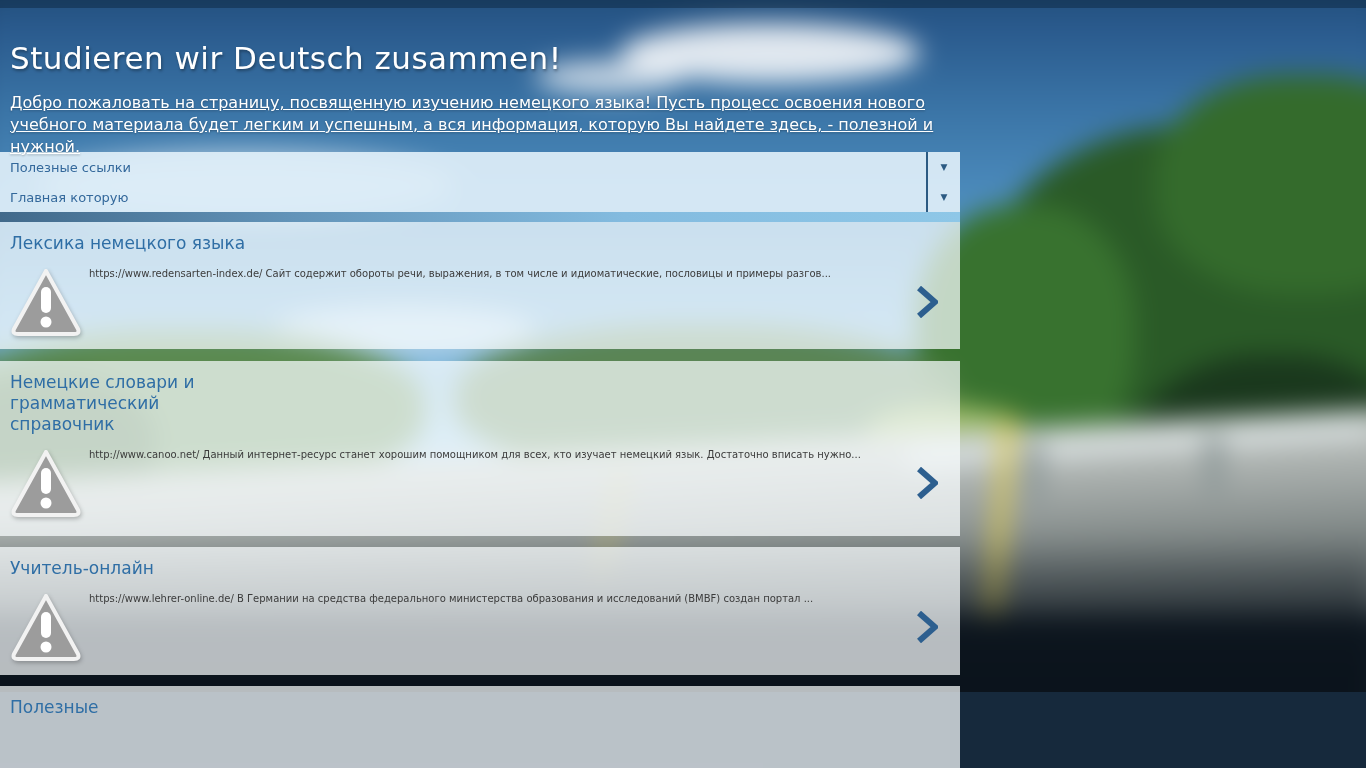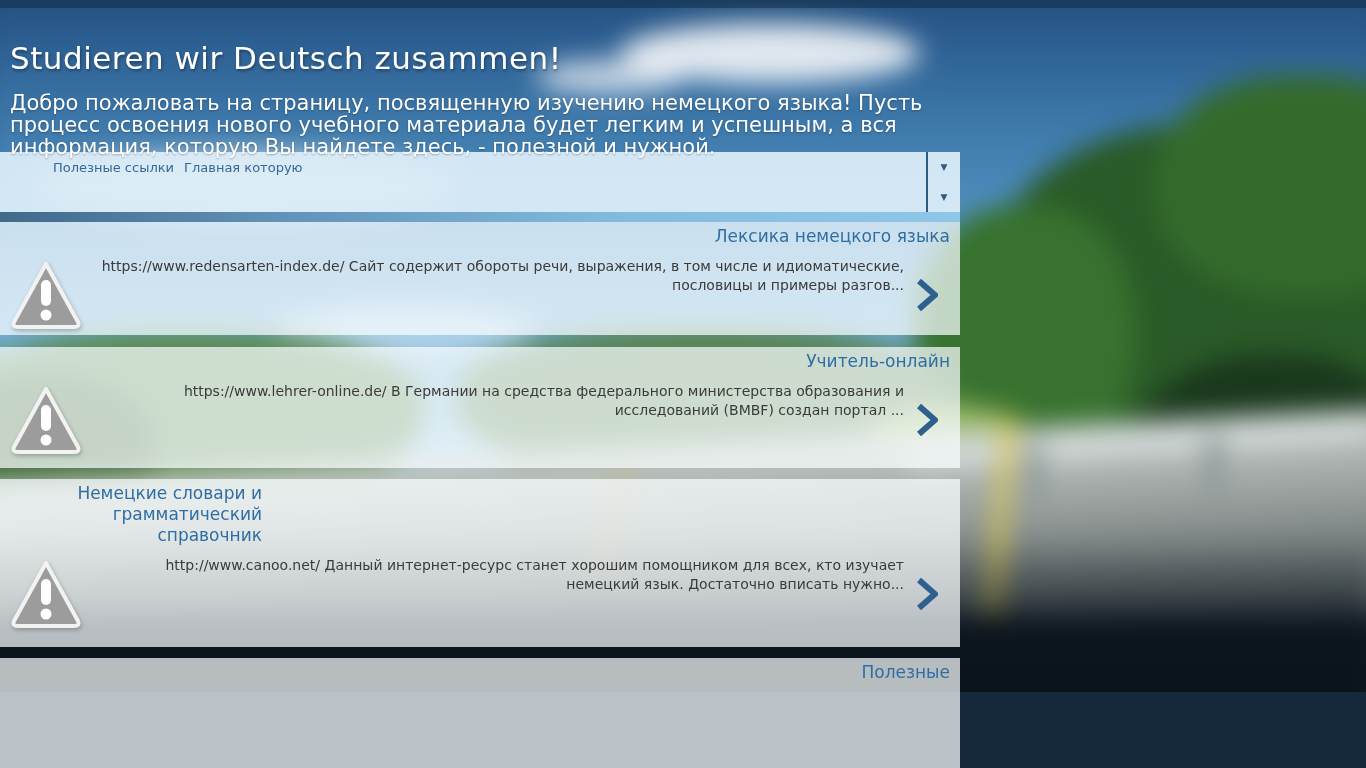--- a/index.html
+++ b/index.html
@@ -37,43 +37,43 @@
   .yline1{left:1015px;top:440px;width:16px;height:260px;background:#d6c654;transform:rotate(5deg);opacity:.85;}
   .yline2{left:630px;top:495px;width:12px;height:110px;background:#c9bd55;transform:rotate(12deg);opacity:.5;}
   .veil{left:-25px;top:560px;width:1420px;height:185px;background:linear-gradient(180deg,rgba(10,18,26,0) 0%,rgba(10,18,26,0.85) 75%);}
   .topbar{position:absolute;top:0;left:0;width:1366px;height:8px;background:rgba(9,31,53,0.42);z-index:2;}
 
   
   .content{position:absolute;top:0;left:0;width:960px;z-index:3;}
   header{box-sizing:border-box;height:152px;padding:42px 10px 0;}
   h1{margin:0;font-size:31px;line-height:32px;font-weight:400;color:#ffffff;
      text-shadow:1px 2px 3px rgba(0,0,0,0.35);letter-spacing:.5px;}
-  .desc{margin:18px 0 0;font-size:21px;line-height:22px;color:#ffffff;max-width:945px;
-        text-shadow:0 1px 2px rgba(0,0,0,0.3);}
+  .desc{margin:18px 0 0;font-size:16px;line-height:22px;color:#ffffff;max-width:945px;
+        text-shadow:0 1px 2px rgba(0,0,0,0.3);text-decoration:underline;}
 
   nav{display:flex;height:60px;background:rgba(224,239,249,0.92);}
-  .nav-rows{flex:1;display:flex;flex-direction:row;padding-left:43px;}
+  .nav-rows{flex:1;display:flex;flex-direction:column;}
   .nav-row{height:30px;display:flex;align-items:center;padding-left:10px;
            font-size:13px;color:#33689b;cursor:pointer;}
   .nav-arrows{width:32px;border-left:2px solid #2b5a82;display:flex;flex-direction:column;}
   .nav-arrow{height:30px;display:flex;align-items:center;justify-content:center;
              font-size:9px;color:#2b5a82;cursor:pointer;}
 
   .divider-strip{height:10px;background:linear-gradient(90deg,#41698a 0%,#6293b8 30%,#83bbdf 65%,#8ec7e7 100%);}
 
-  .card{background:rgba(250,253,255,0.72);padding:4px 10px;margin-bottom:12px;cursor:pointer;text-align:right;}
+  .card{background:rgba(250,253,255,0.72);padding:11px 10px;margin-bottom:12px;cursor:pointer;}
   .card.pb12{padding-bottom:12px;margin-bottom:11px;}
   .card.pb17{padding-bottom:17px;margin-bottom:11px;}
   .card.cut{height:160px;box-sizing:content-box;}
   .card-title{margin:0 0 12px;font-size:17px;line-height:21px;font-weight:400;color:#2f6ea5;}
   .card-title.narrow{max-width:252px;}
   .card-row{display:flex;align-items:flex-start;}
   .warn-icon{width:72px;height:72px;flex:none;filter:drop-shadow(1px 2px 2px rgba(0,0,0,0.25));}
   .warn-icon svg{display:block;width:72px;height:72px;}
-  .card-snippet{margin:-2px 0 0 7px;font-size:14px;line-height:19px;color:#3b3b3b;width:815px;}
+  .card-snippet{margin:-2px 0 0 7px;font-size:10px;line-height:19px;color:#3b3b3b;width:815px;}
   .chev{margin-left:auto;margin-right:12px;align-self:center;color:#2d5f8f;height:32px;}
   .chev svg{display:block;}
 </style>
 </head>
 <body>
 
 <div class="photo-clip">
   <div class="photo">
     <div class="sky"></div>
     <div class="cloud c1"></div>
@@ -135,57 +135,57 @@
         </span>
         <p class="card-snippet">https://www.redensarten-index.de/ Сайт содержит обороты речи, выражения, в том числе и идиоматические, пословицы и примеры разгов...</p>
         <span class="chev">
           <svg width="22" height="32" viewBox="0 0 22 32">
               <path d="M3 2 L19 16 L3 30" fill="none" stroke="currentColor" stroke-width="6"></path>
             </svg>
         </span>
       </div>
     </article>
 
+    <article class="card pb17">
+      <h2 class="card-title narrow">Немецкие словари и грамматический справочник</h2>
+      <div class="card-row">
+        <span class="warn-icon">
+          <svg viewBox="0 0 72 72">
+              <path d="M36 5 L68 63 Q70 68 64 68 L8 68 Q2 68 4 63 Z" fill="#9c9c9c" stroke="#f2f2f2" stroke-width="4" stroke-linejoin="round"></path>
+              <rect x="31" y="21" width="10" height="26" rx="5" fill="#ffffff"></rect>
+              <circle cx="36" cy="56" r="5.5" fill="#ffffff"></circle>
+            </svg>
+        </span>
+        <p class="card-snippet">http://www.canoo.net/ Данный интернет-ресурс станет хорошим помощником для всех, кто изучает немецкий язык. Достаточно вписать нужно...</p>
+        <span class="chev">
+          <svg width="22" height="32" viewBox="0 0 22 32">
+              <path d="M3 2 L19 16 L3 30" fill="none" stroke="currentColor" stroke-width="6"></path>
+            </svg>
+        </span>
+      </div>
+    </article>
+
     <article class="card pb12">
       <h2 class="card-title">Учитель-онлайн</h2>
       <div class="card-row">
         <span class="warn-icon">
           <svg viewBox="0 0 72 72">
               <path d="M36 5 L68 63 Q70 68 64 68 L8 68 Q2 68 4 63 Z" fill="#9c9c9c" stroke="#f2f2f2" stroke-width="4" stroke-linejoin="round"></path>
               <rect x="31" y="21" width="10" height="26" rx="5" fill="#ffffff"></rect>
               <circle cx="36" cy="56" r="5.5" fill="#ffffff"></circle>
             </svg>
         </span>
         <p class="card-snippet">https://www.lehrer-online.de/ В Германии на средства федерального министерства образования и исследований (BMBF) создан портал ...</p>
         <span class="chev">
           <svg width="22" height="32" viewBox="0 0 22 32">
               <path d="M3 2 L19 16 L3 30" fill="none" stroke="currentColor" stroke-width="6"></path>
             </svg>
         </span>
       </div>
     </article>
 
-    <article class="card pb17">
-      <h2 class="card-title narrow">Немецкие словари и грамматический справочник</h2>
-      <div class="card-row">
-        <span class="warn-icon">
-          <svg viewBox="0 0 72 72">
-              <path d="M36 5 L68 63 Q70 68 64 68 L8 68 Q2 68 4 63 Z" fill="#9c9c9c" stroke="#f2f2f2" stroke-width="4" stroke-linejoin="round"></path>
-              <rect x="31" y="21" width="10" height="26" rx="5" fill="#ffffff"></rect>
-              <circle cx="36" cy="56" r="5.5" fill="#ffffff"></circle>
-            </svg>
-        </span>
-        <p class="card-snippet">http://www.canoo.net/ Данный интернет-ресурс станет хорошим помощником для всех, кто изучает немецкий язык. Достаточно вписать нужно...</p>
-        <span class="chev">
-          <svg width="22" height="32" viewBox="0 0 22 32">
-              <path d="M3 2 L19 16 L3 30" fill="none" stroke="currentColor" stroke-width="6"></path>
-            </svg>
-        </span>
-      </div>
-    </article>
-
     <article class="card cut">
       <h2 class="card-title">Полезные</h2>
 
     </article>
 
   </main>
 </div>
 
 </body></html>

